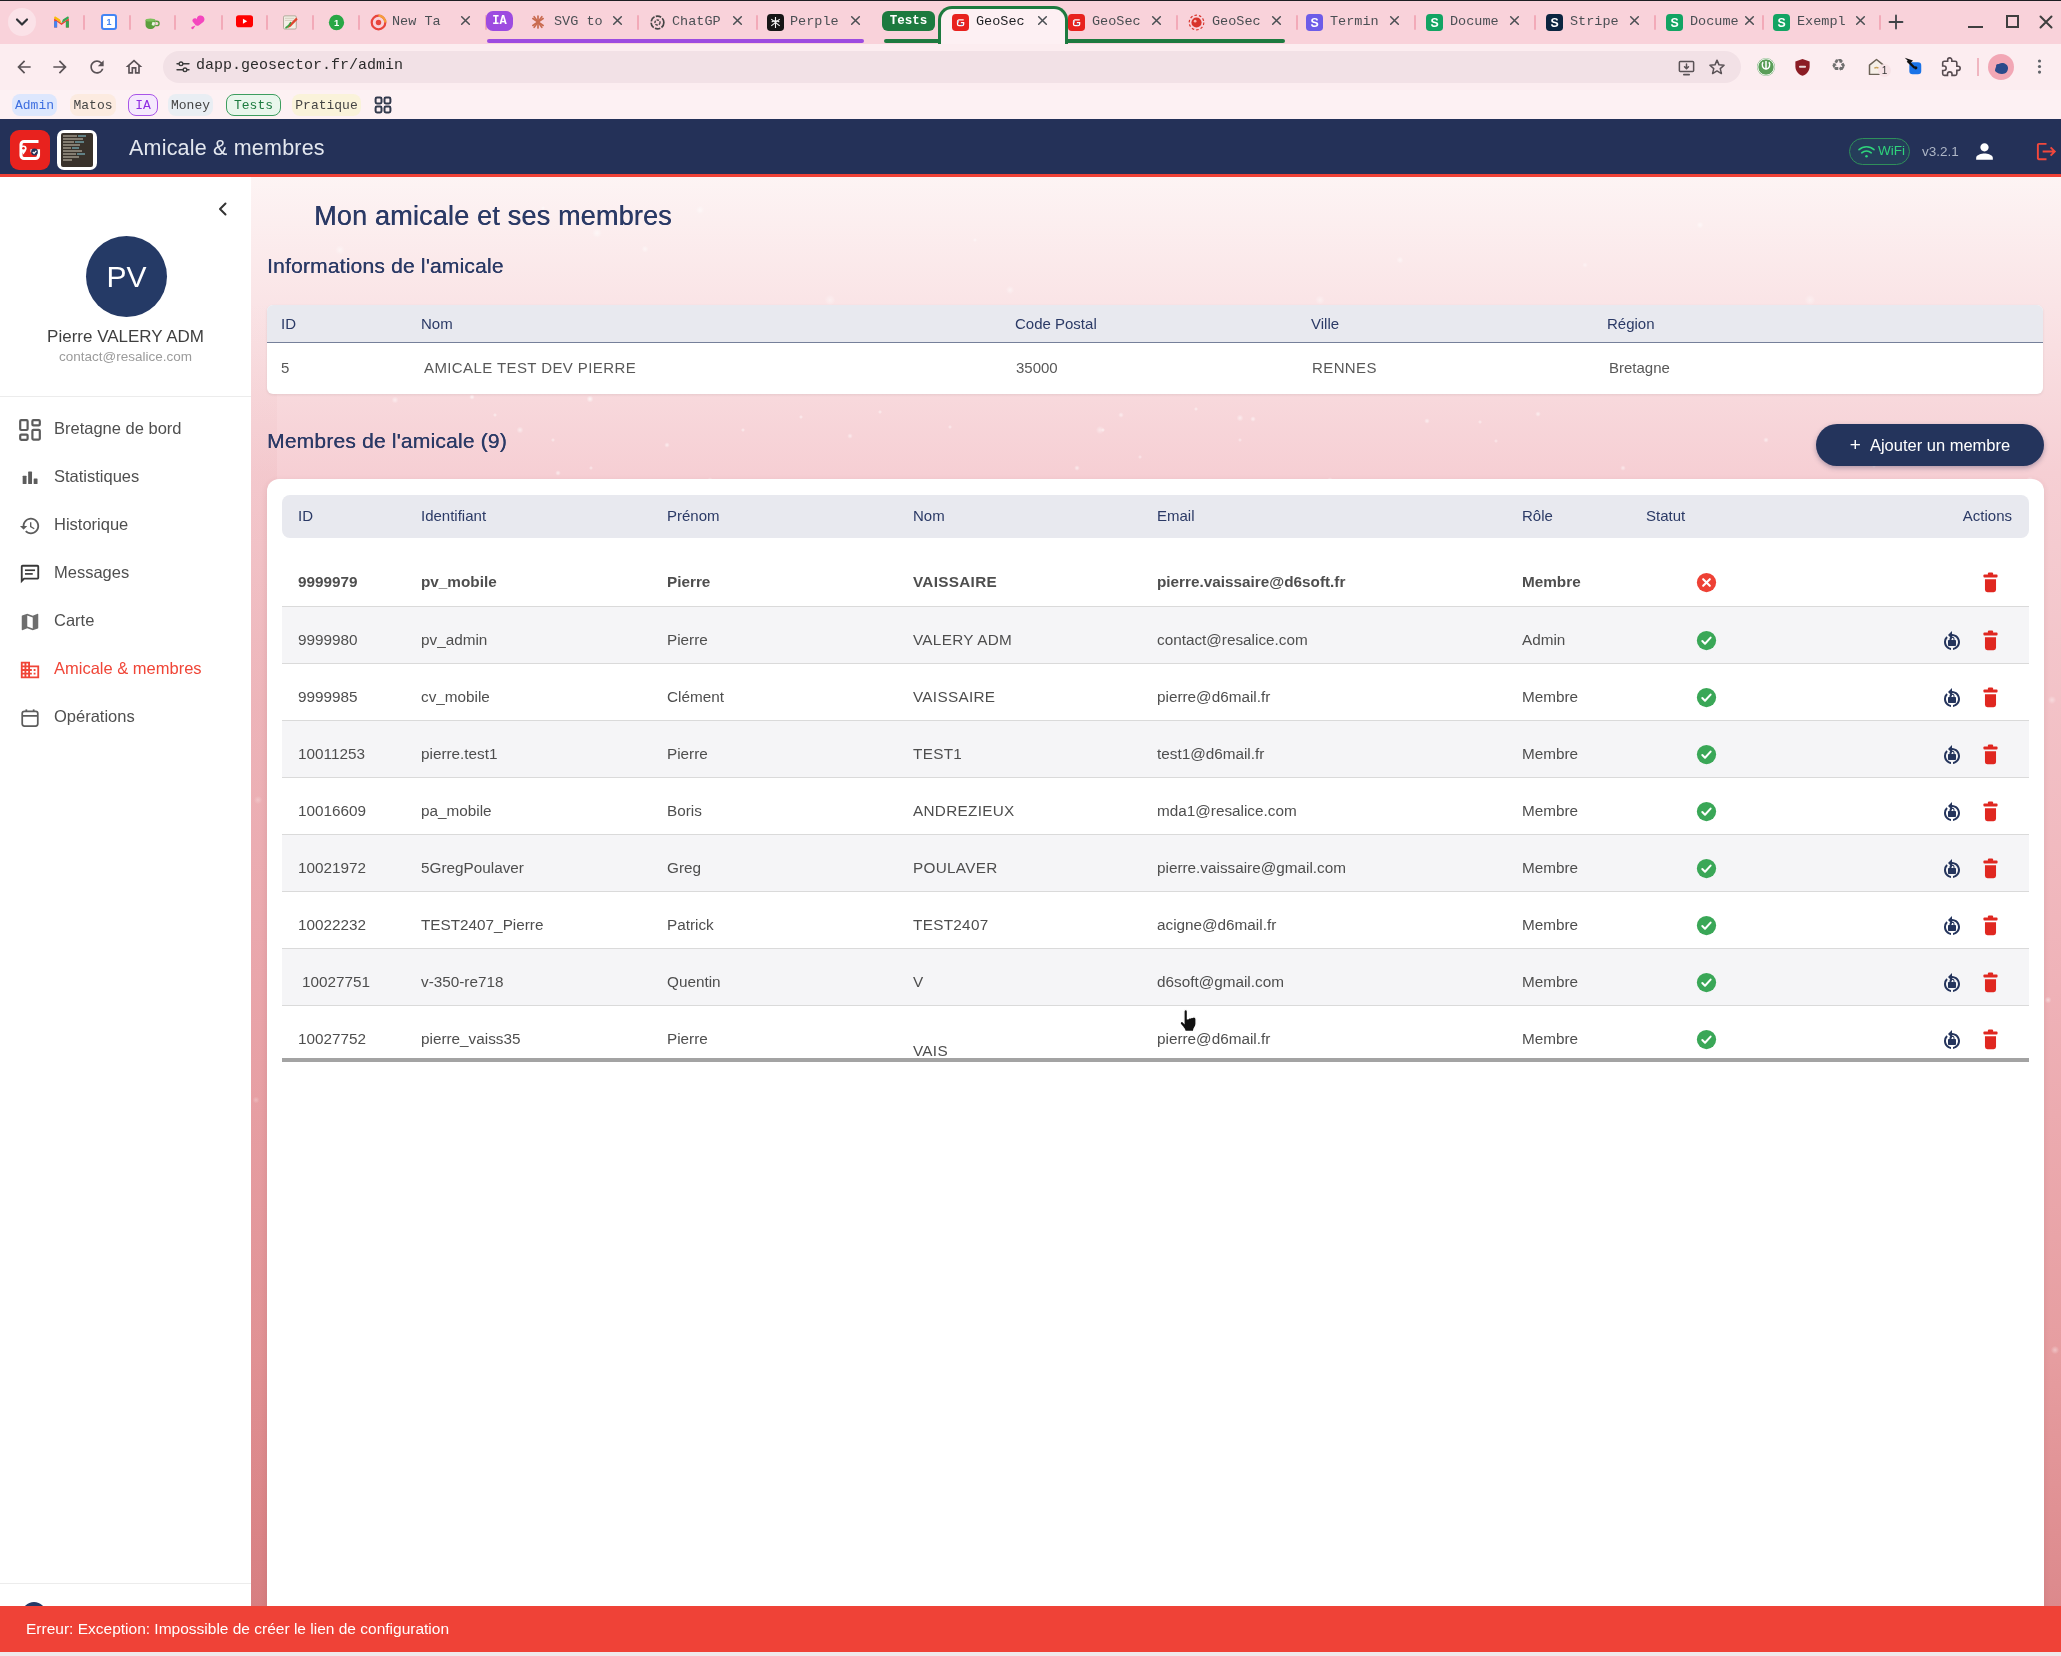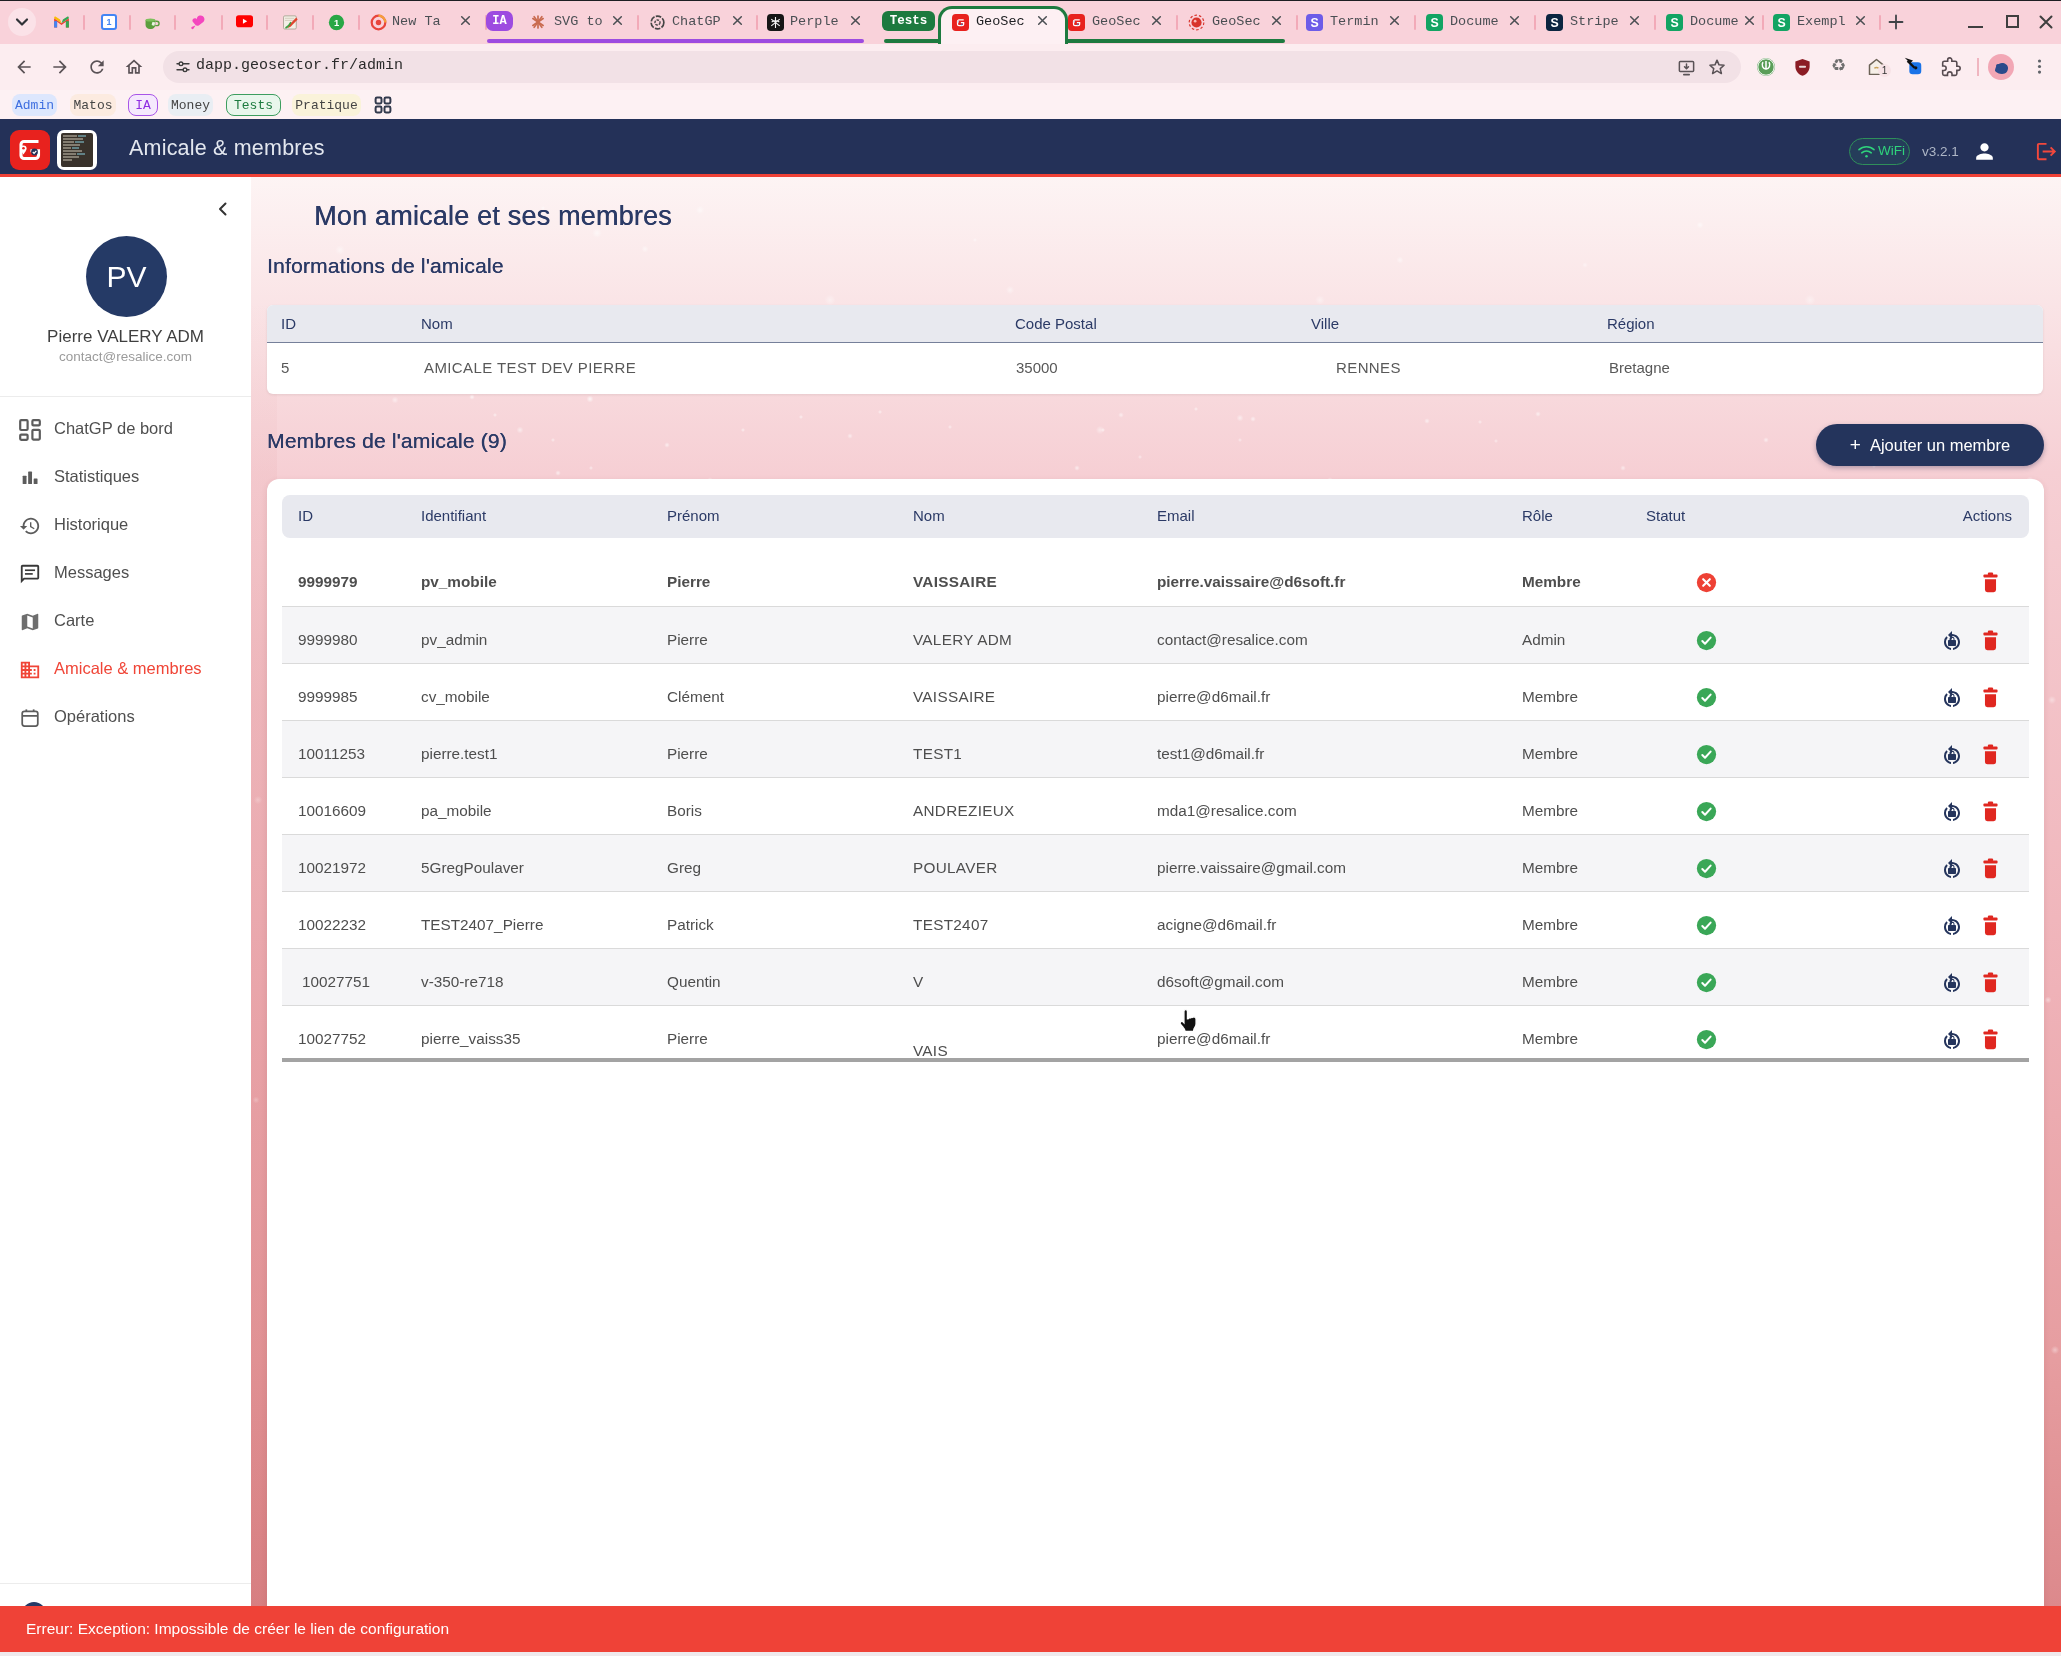--- a/index.html
+++ b/index.html
@@ -429,21 +429,21 @@
     <div id="infocard">
       <div id="infohead"></div>
       <div class="ihc" style="left:14px;">ID</div>
       <div class="ihc" style="left:154px;">Nom</div>
       <div class="ihc" style="left:748px;">Code Postal</div>
       <div class="ihc" style="left:1044px;">Ville</div>
       <div class="ihc" style="left:1340px;">Région</div>
       <div class="irc" style="left:14px;">5</div>
       <div class="irc" style="left:157px; letter-spacing:.4px;">AMICALE TEST DEV PIERRE</div>
       <div class="irc" style="left:749px;">35000</div>
-      <div class="irc" style="left:1045px; letter-spacing:.4px;margin-left:24px;">RENNES</div>
+      <div class="irc" style="left:1045px; letter-spacing:.4px;">RENNES</div>
       <div class="irc" style="left:1342px;">Bretagne</div>
     </div>
     <div class="h2" style="left:16px; top:252px;">Membres de l'amicale (9)</div>
     <div id="addbtn"><span class="plus">+</span>Ajouter un membre</div>
     <div id="memcard">
       <div id="memhead">
         <div class="mhc" style="left:16px;">ID</div>
         <div class="mhc" style="left:139px;">Identifiant</div>
         <div class="mhc" style="left:385px;">Prénom</div>
         <div class="mhc" style="left:631px;">Nom</div>
@@ -639,21 +639,21 @@
       <div style="position:absolute;left:0;top:150px;width:251px;text-align:center;font-size:17px;color:#3f3f3f;">Pierre VALERY ADM</div>
       <div style="position:absolute;left:0;top:172px;width:251px;text-align:center;font-size:13.5px;color:#9b9b9b;">contact@resalice.com</div>
       <div style="position:absolute;left:0;top:219px;width:251px;height:1px;background:#ececec;"></div>
       <div style="position:absolute;left:0;top:229px;width:251px;height:48px;">
         <div style="position:absolute;left:19px;top:13px;width:22px;height:22px;"><svg viewBox="0 0 22 22" width="22" height="22" fill="none" stroke="#5c5c5c" stroke-width="2.2">
             <rect x="1.2" y="1.2" width="7.4" height="9.8" rx="1"></rect>
             <rect x="13.4" y="1.2" width="7.4" height="5.2" rx="1"></rect>
             <rect x="1.2" y="15.6" width="7.4" height="5.2" rx="1"></rect>
             <rect x="13.4" y="10.8" width="7.4" height="9.8" rx="1"></rect>
           </svg></div>
-        <div style="position:absolute;left:54px;top:13px;font-size:16.5px;color:#4f4f4f;">ChatGP de bord</div>
+        <div style="position:absolute;left:54px;top:13px;font-size:16.5px;color:#4f4f4f;">Bretagne de bord</div>
       </div>
       <div style="position:absolute;left:0;top:277px;width:280px;height:48px;">
         <div style="position:absolute;left:19px;top:13px;width:22px;height:22px;"><svg viewBox="0 0 24 24" width="22" height="22" fill="#5c5c5c">
             <rect x="4" y="9.5" width="4.2" height="9" rx="0.6"></rect>
             <rect x="10" y="5" width="4.2" height="13.5" rx="0.6"></rect>
             <rect x="16" y="12.5" width="4.2" height="6" rx="0.6"></rect>
           </svg></div>
         <div style="position:absolute;left:54px;top:13px;font-size:16.5px;color:#4f4f4f;">Statistiques</div>
       </div>
       <div style="position:absolute;left:0;top:325px;width:251px;height:48px;">

